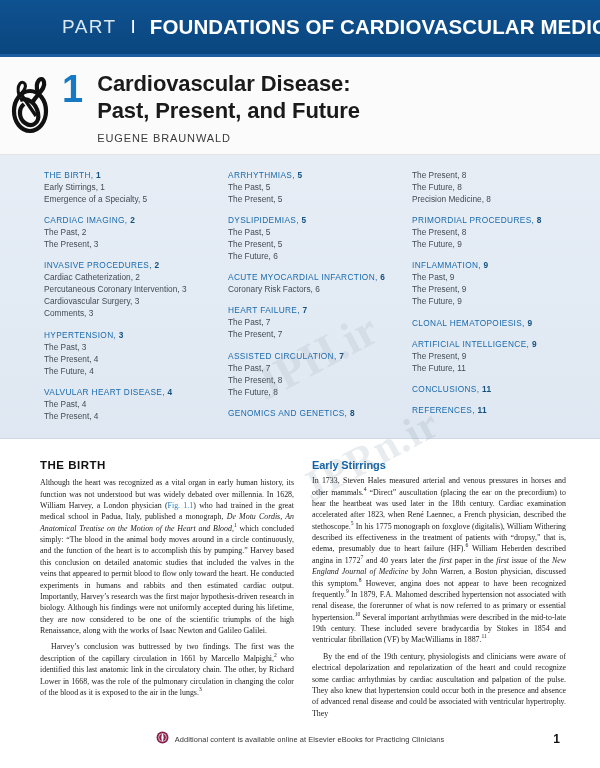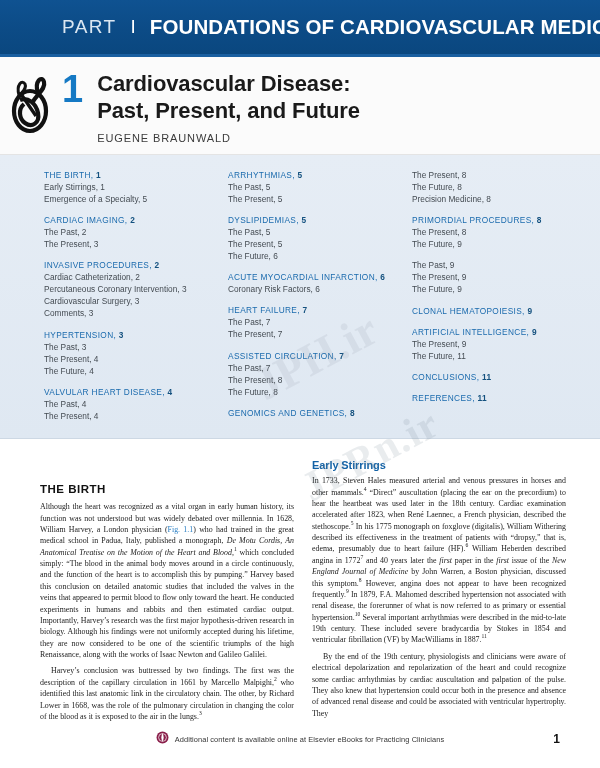--- a/index.html
+++ b/index.html
@@ -167,21 +167,20 @@
     flex: 1 1 0;
     min-width: 0;
   }
   .sec-head {
     font-size: 11.5px;
     font-weight: bold;
     color: #111;
     letter-spacing: 0.5px;
     margin-bottom: 6px;
     font-family: "Liberation Sans Narrow", "Liberation Sans", sans-serif;
-    margin-top: 24px;
   }
   .sec-head-blue {
     font-size: 11px;
     font-weight: bold;
     color: #1362a6;
     margin-bottom: 4px;
     letter-spacing: -0.1px;
   }
   p.para {
     font-family: "Liberation Serif", serif;
@@ -330,20 +329,21 @@
       <div class="toc-sub">The Present, 8</div>
       <div class="toc-sub">The Future, 8</div>
       <div class="toc-sub">Precision Medicine, 8</div>
     </div>
     <div class="toc-group">
       <div class="toc-head"><span>PRIMORDIAL PROCEDURES,</span> <span class="pg">8</span></div>
       <div class="toc-sub">The Present, 8</div>
       <div class="toc-sub">The Future, 9</div>
     </div>
     <div class="toc-group">
+      <div class="toc-head"><span>INFLAMMATION,</span> <span class="pg">9</span></div>
       <div class="toc-sub">The Past, 9</div>
       <div class="toc-sub">The Present, 9</div>
       <div class="toc-sub">The Future, 9</div>
     </div>
     <div class="toc-group">
       <div class="toc-head"><span>CLONAL HEMATOPOIESIS,</span> <span class="pg">9</span></div>
     </div>
     <div class="toc-group">
       <div class="toc-head"><span>ARTIFICIAL INTELLIGENCE,</span> <span class="pg">9</span></div>
       <div class="toc-sub">The Present, 9</div>

